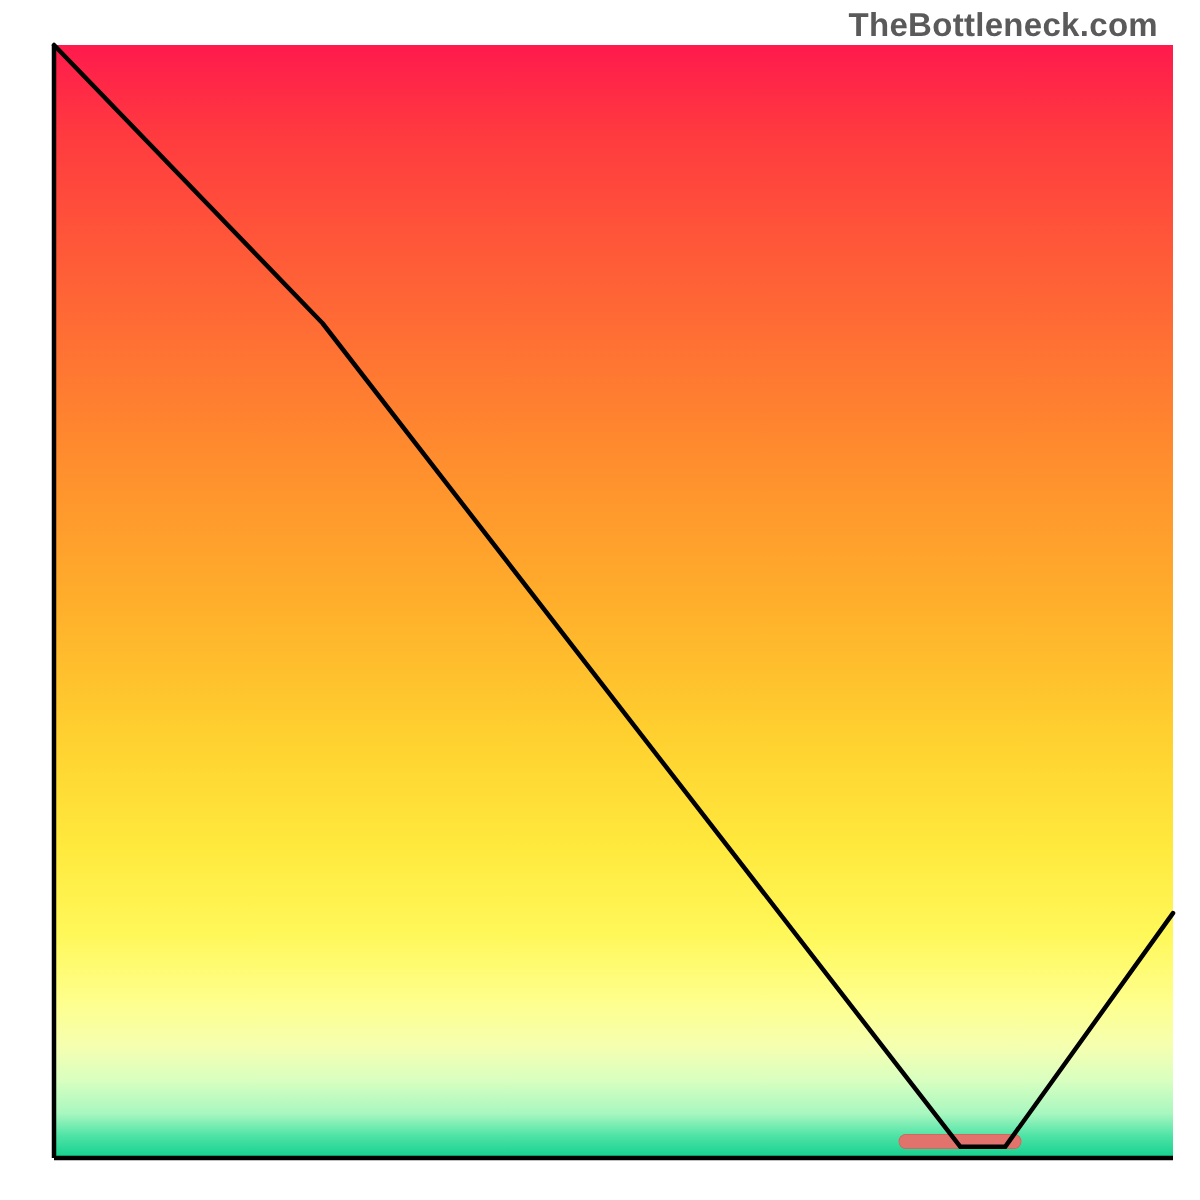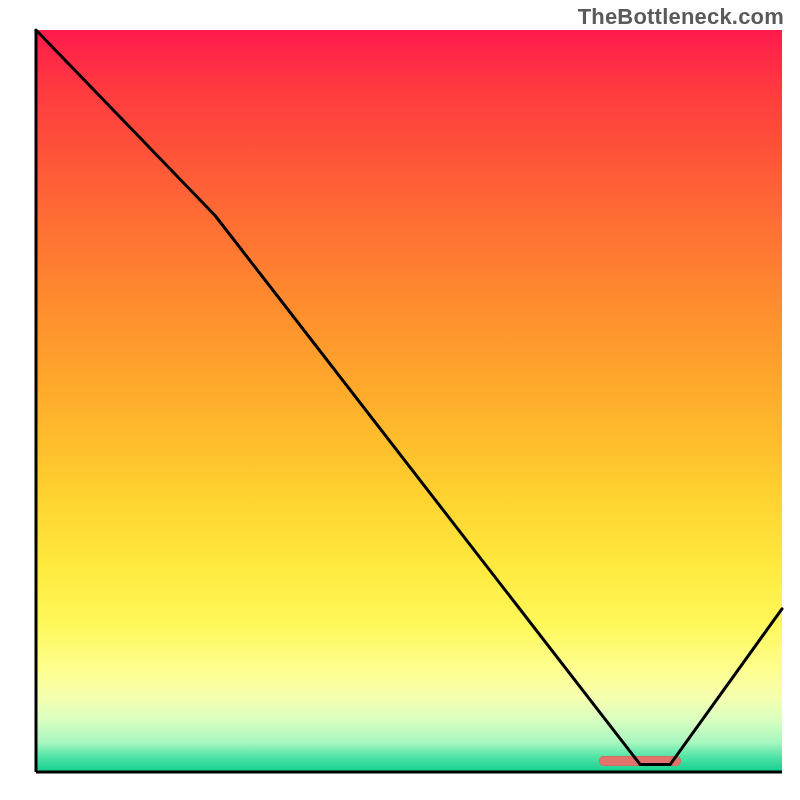--- a/index.html
+++ b/index.html
@@ -12,21 +12,21 @@
     font-family: Arial, Helvetica, sans-serif;
   }
   .stage {
     position: relative;
     width: 800px;
     height: 800px;
   }
   .watermark {
     position: absolute;
     top: 4px;
-    right: 16px;
+    right: 28px;
     font-size: 22px;
     font-weight: 600;
     color: #5a5a5a;
     letter-spacing: 0.2px;
   }
   .plot-area {
     position: absolute;
     box-sizing: border-box;
     background: linear-gradient(
       to bottom,

